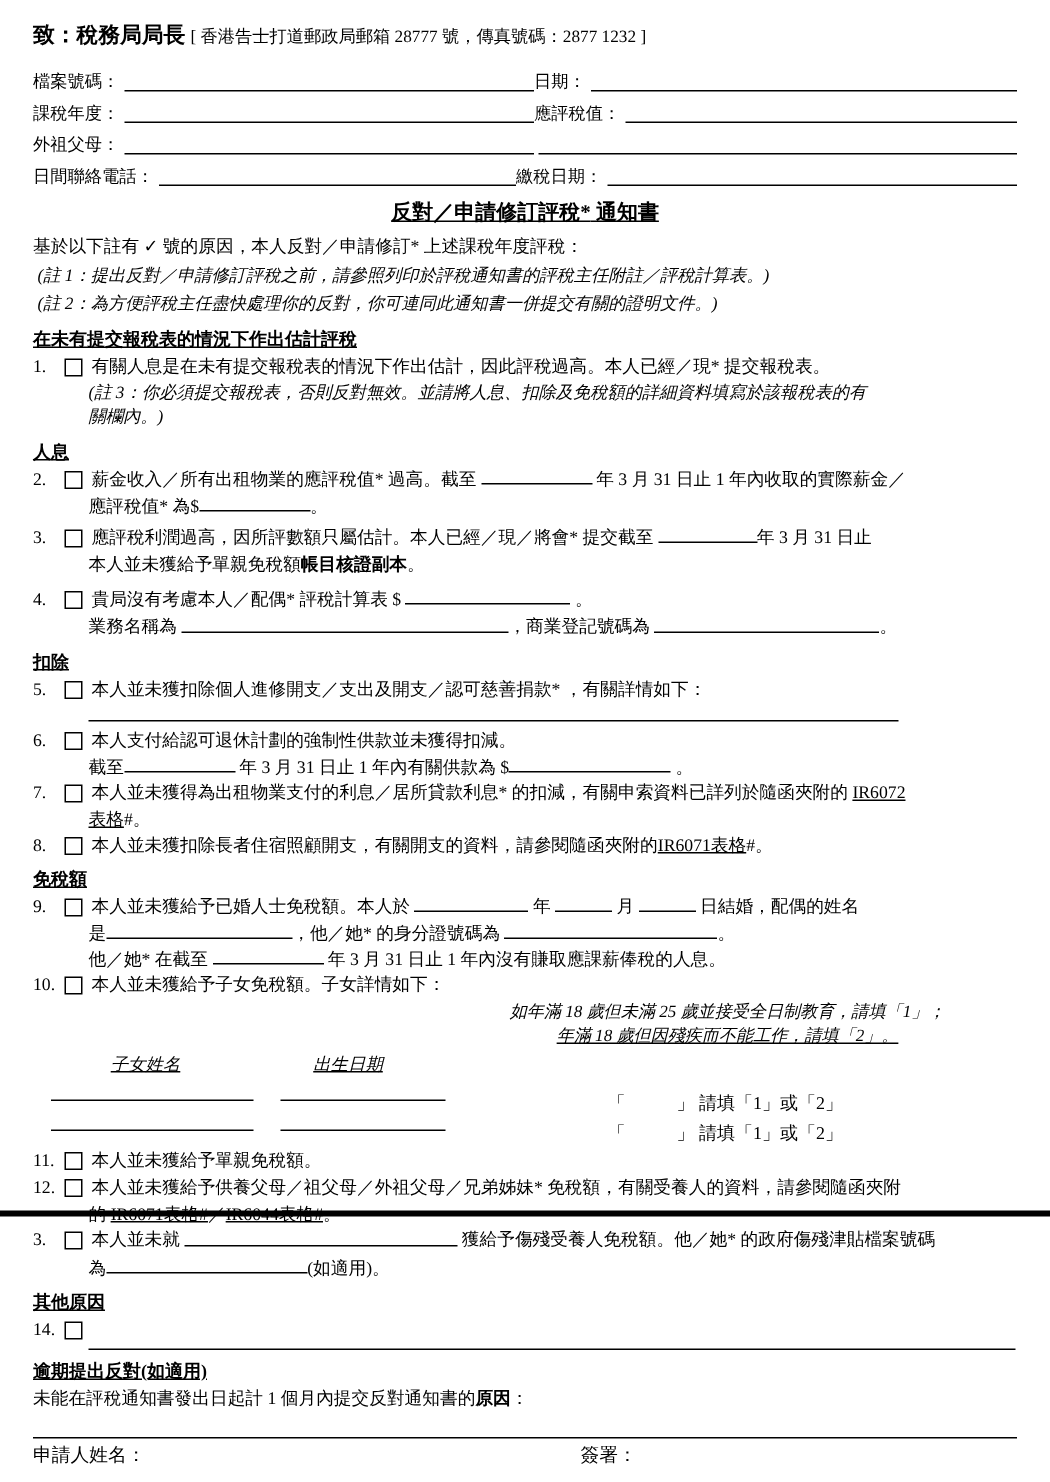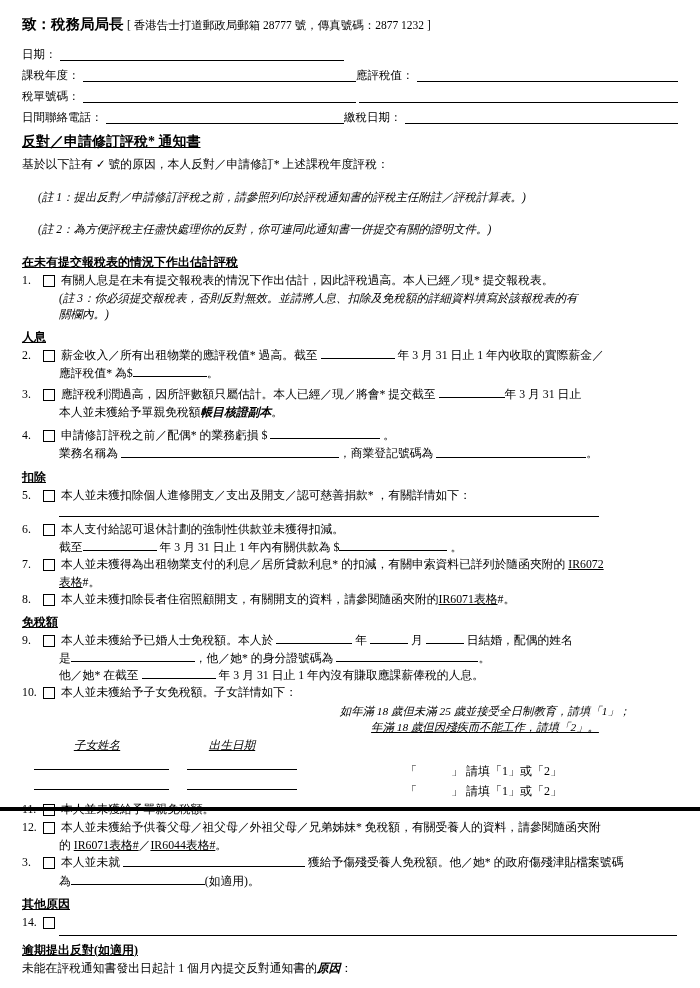--- a/index.html
+++ b/index.html
@@ -23,21 +23,21 @@
     position: relative;
   }
   
   .ln {
     display: inline-block;
     border-bottom: 1.6px solid #000;
     vertical-align: baseline;
     height: 0.95em;
   }
   .u { text-decoration: underline; }
-  .b { font-weight: bold; font-style: italic; }
+  .b { font-weight: bold; }
   .i { font-style: italic; }
 
   
   .addr-line {
     font-size: 14px;
     line-height: 16px;
     margin-bottom: 9px;
     white-space: nowrap;
   }
   .addr-line .to-label {
@@ -72,37 +72,38 @@
   .fline {
     flex: 1 1 auto;
     border-bottom: 1.6px solid #000;
     height: 0;
     margin-left: 3px;
     margin-bottom: 2px;
   }
 
   
   .doc-title {
+    text-align: center;
     font-weight: bold;
     font-size: 14px;
     margin: 7px 0 5px 0;
   }
   .doc-title .tu { text-decoration: underline; }
 
   
   .para {
     font-size: 11.8px;
     line-height: 16.5px;
     margin: 0 0 1px 0;
   }
   .note {
     font-size: 11.5px;
     font-style: italic;
     line-height: 16.5px;
-    margin: 16px;
+    margin: 3px;
   }
   .sec-head {
     font-size: 12px;
     font-weight: bold;
     text-decoration: underline;
     margin: 6px 0 1px 0;
   }
 
   
   .item {
@@ -244,38 +245,42 @@
 
 <div class="page">
 
   <div class="addr-line">
     <span class="to-label">致：稅務局局長</span>
     <span class="bracket">[ 香港告士打道郵政局郵箱 28777 號，傳真號碼：2877 1232 ]</span>
   </div>
 
   <div class="fields">
     <div class="frow">
+      <div class="fcol left">
+        <span class="flabel">檔案號碼：</span>
+        <span class="fline"></span>
+      </div>
       <div class="fcol right">
         <span class="flabel">日期：</span>
         <span class="fline"></span>
       </div>
     </div>
     <div class="frow">
       <div class="fcol left">
         <span class="flabel">課稅年度：</span>
         <span class="fline"></span>
       </div>
       <div class="fcol right">
         <span class="flabel">應評稅值：</span>
         <span class="fline"></span>
       </div>
     </div>
     <div class="frow">
       <div class="fcol left">
-        <span class="flabel">稅單號碼：</span>
+        <span class="flabel">外祖父母：</span>
         <span class="fline"></span>
       </div>
       <div class="fcol right">
         <span class="flabel"></span>
         <span class="fline"></span>
       </div>
     </div>
     <div class="frow">
       <div class="fcol right">
         <span class="flabel">日間聯絡電話：</span>
@@ -334,21 +339,21 @@
   <div class="subline">
     <span>本人並未獲給予單親免稅額</span><span class="b">帳目核證副本</span><span>。</span>
   </div>
 
   <div class="sp6"></div>
 
   <div class="item">
     <span class="num">4.</span>
     <span class="box"></span>
     <span class="txt">
-      <span>申請修訂評稅之前／配偶* 的業務虧損  $</span>
+      <span>貴局沒有考慮本人／配偶* 評稅計算表  $</span>
       <span class="ln" style="width:110px"></span>
       <span>。</span>
     </span>
   </div>
   <div class="subline">
     <span>業務名稱為</span>
     <span class="ln" style="width:218px"></span><span>，商業登記號碼為</span>
     <span class="ln" style="width:150px"></span><span>。</span>
   </div>
 

